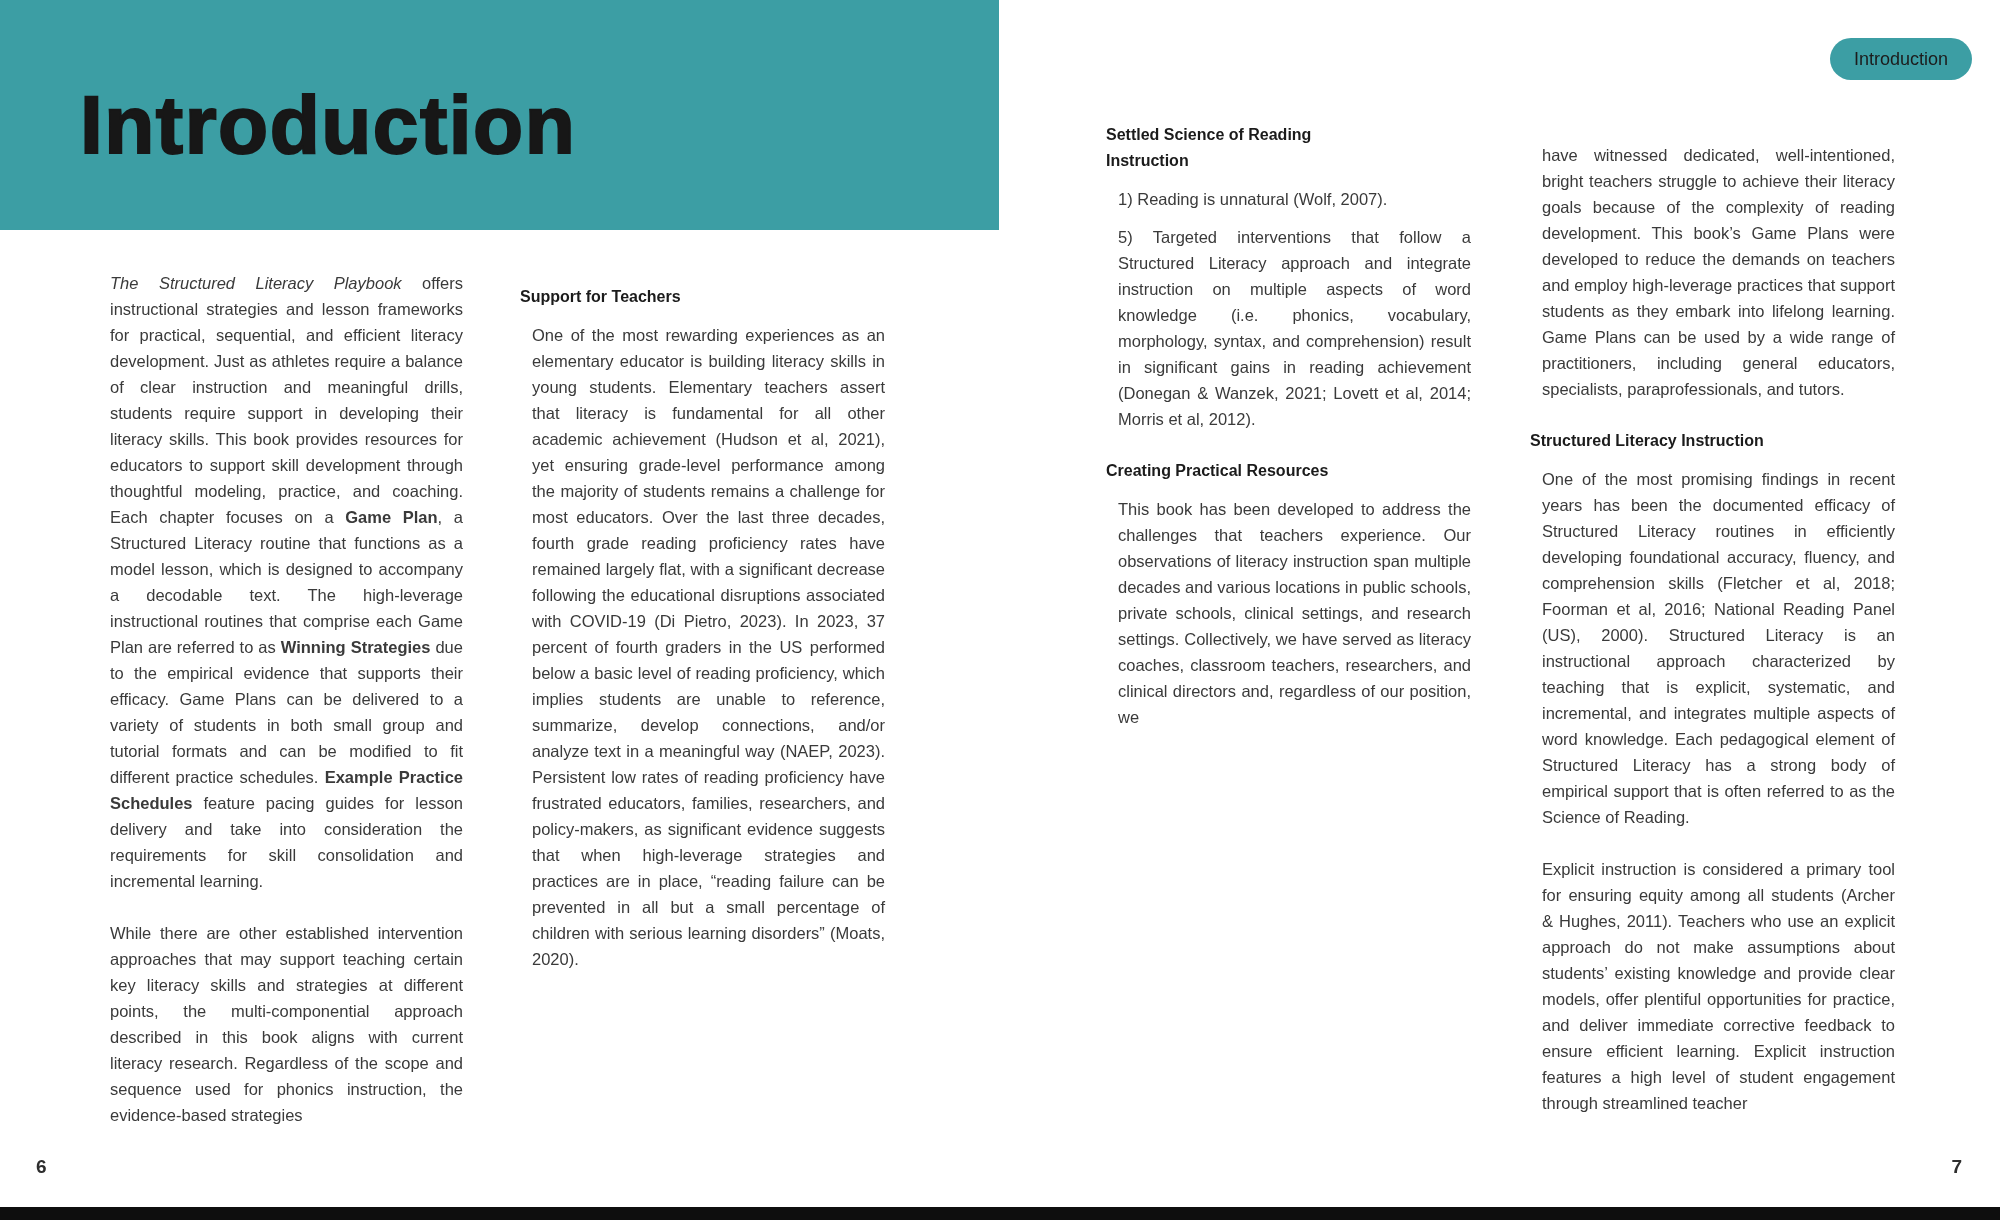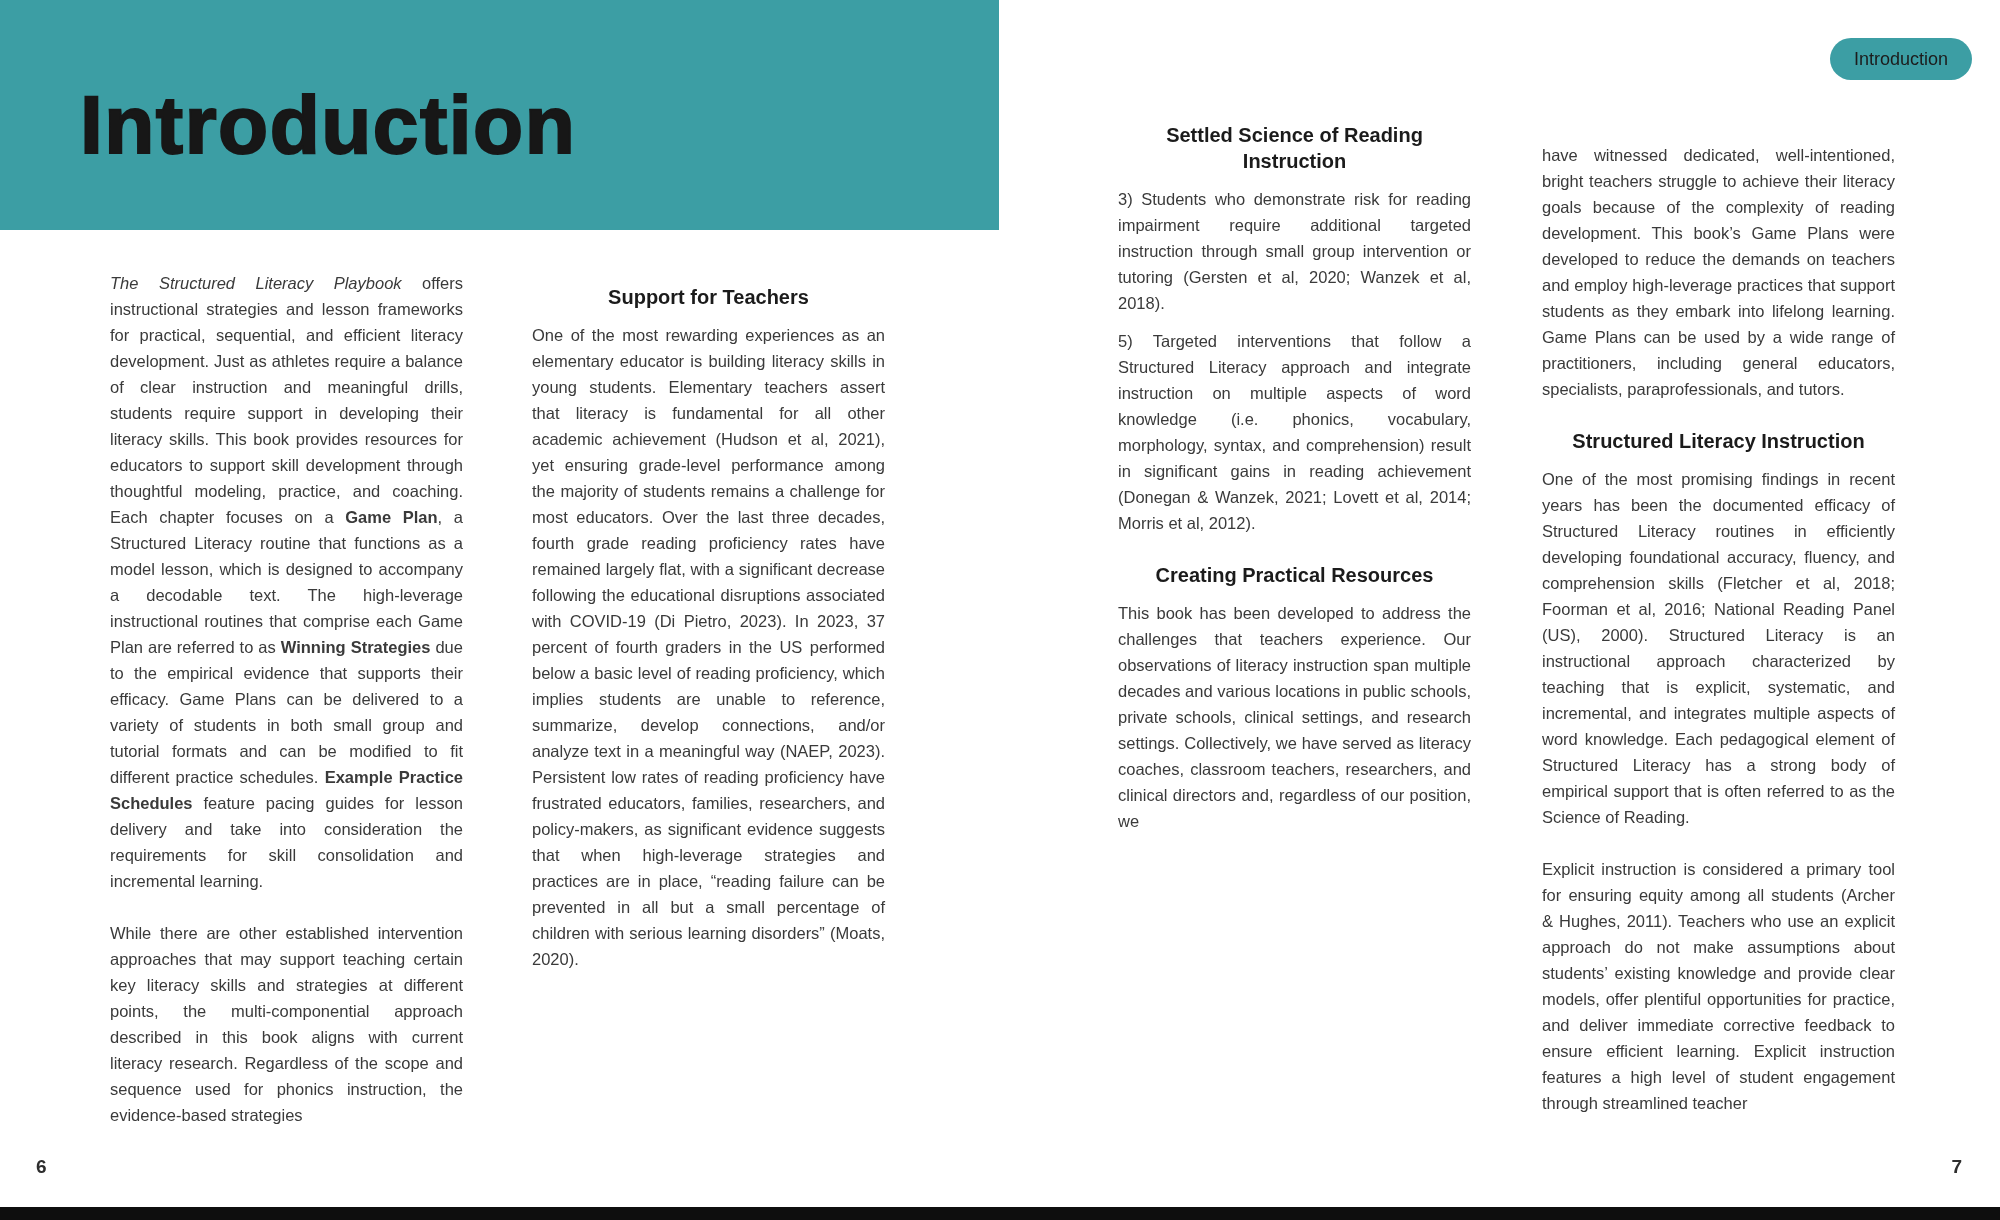--- a/index.html
+++ b/index.html
@@ -45,26 +45,26 @@
     font-size: 16.5px;
     line-height: 26px;
   }
   .col-1 { left: 98px;   top: 258px; }
   .col-2 { left: 520px;  top: 258px; }
   .col-3 { left: 1106px; top: 122px; }
   .col-4 { left: 1530px; top: 130px; }
   .body-para { margin: 12px; }
   .col-heading {
     margin: 0 0 4px 0;
-    font-size: 20px;
+    font-size: 16px;
     line-height: 26px;
     font-weight: bold;
     color: #1b1b1b;
     white-space: pre-line;
-    text-align: center;
+    text-align: left;
   }
   .gap { margin-top: 26px; }
   .page-number {
     position: absolute;
     bottom: 42px;
     font-size: 19px;
     font-weight: bold;
     color: #2e2e2e;
   }
   .page-number-left  { left: 36px; }
@@ -91,21 +91,21 @@
       <p class="body-para"><span style="font-style: italic;">The Structured Literacy Playbook</span><span> offers instructional strategies and lesson frameworks for practical, sequential, and efficient literacy development. Just as athletes require a balance of clear instruction and meaningful drills, students require support in developing their literacy skills. This book provides resources for educators to support skill development through thoughtful modeling, practice, and coaching. Each chapter focuses on a </span><span style="font-weight: bold;">Game Plan</span><span>, a Structured Literacy routine that functions as a model lesson, which is designed to accompany a decodable text. The high-leverage instructional routines that comprise each Game Plan are referred to as </span><span style="font-weight: bold;">Winning Strategies</span><span> due to the empirical evidence that supports their efficacy. Game Plans can be delivered to a variety of students in both small group and tutorial formats and can be modified to fit different practice schedules. </span><span style="font-weight: bold;">Example Practice Schedules</span><span> feature pacing guides for lesson delivery and take into consideration the requirements for skill consolidation and incremental learning.</span></p>
       <p class="body-para gap"><span>While there are other established intervention approaches that may support teaching certain key literacy skills and strategies at different points, the multi-componential approach described in this book aligns with current literacy research. Regardless of the scope and sequence used for phonics instruction, the evidence-based strategies</span></p>
     </div>
   <div class="column col-2">
       <h3 class="col-heading gap"><span>Support for Teachers</span></h3>
       <p class="body-para"><span>One of the most rewarding experiences as an elementary educator is building literacy skills in young students. Elementary teachers assert that literacy is fundamental for all other academic achievement (Hudson et al, 2021), yet ensuring grade-level performance among the majority of students remains a challenge for most educators. Over the last three decades, fourth grade reading proficiency rates have remained largely flat, with a significant decrease following the educational disruptions associated with COVID-19 (Di Pietro, 2023). In 2023, 37 percent of fourth graders in the US performed below a basic level of reading proficiency, which implies students are unable to reference, summarize, develop connections, and/or analyze text in a meaningful way (NAEP, 2023). Persistent low rates of reading proficiency have frustrated educators, families, researchers, and policy-makers, as significant evidence suggests that when high-leverage strategies and practices are in place, “reading failure can be prevented in all but a small percentage of children with serious learning disorders” (Moats, 2020).</span></p>
     </div>
   <div class="column col-3">
       <h3 class="col-heading"><span>Settled Science of Reading
 Instruction</span></h3>
-      <p class="body-para"><span>3) Students who demonstrate risk for reading impairment require additional targeted instruction through small group intervention or tutoring (Gersten et al, 2020; Wanzek et al, 2018).</span></p>
+      <p class="body-para"><span>1) Reading is unnatural (Wolf, 2007).</span></p>
       <p class="body-para"><span>5) Targeted interventions that follow a Structured Literacy approach and integrate instruction on multiple aspects of word knowledge (i.e. phonics, vocabulary, morphology, syntax, and comprehension) result in significant gains in reading achievement (Donegan &amp; Wanzek, 2021; Lovett et al, 2014; Morris et al, 2012).</span></p>
       <h3 class="col-heading gap"><span>Creating Practical Resources</span></h3>
       <p class="body-para"><span>This book has been developed to address the challenges that teachers experience. Our observations of literacy instruction span multiple decades and various locations in public schools, private schools, clinical settings, and research settings. Collectively, we have served as literacy coaches, classroom teachers, researchers, and clinical directors and, regardless of our position, we</span></p>
     </div>
   <div class="column col-4">
       <p class="body-para"><span>have witnessed dedicated, well-intentioned, bright teachers struggle to achieve their literacy goals because of the complexity of reading development. This book’s Game Plans were developed to reduce the demands on teachers and employ high-leverage practices that support students as they embark into lifelong learning. Game Plans can be used by a wide range of practitioners, including general educators, specialists, paraprofessionals, and tutors.</span></p>
       <h3 class="col-heading gap"><span>Structured Literacy Instruction</span></h3>
       <p class="body-para"><span>One of the most promising findings in recent years has been the documented efficacy of Structured Literacy routines in efficiently developing foundational accuracy, fluency, and comprehension skills (Fletcher et al, 2018; Foorman et al, 2016; National Reading Panel (US), 2000). Structured Literacy is an instructional approach characterized by teaching that is explicit, systematic, and incremental, and integrates multiple aspects of word knowledge. Each pedagogical element of Structured Literacy has a strong body of empirical support that is often referred to as the Science of Reading.</span></p>
       <p class="body-para gap"><span>Explicit instruction is considered a primary tool for ensuring equity among all students (Archer &amp; Hughes, 2011). Teachers who use an explicit approach do not make assumptions about students’ existing knowledge and provide clear models, offer plentiful opportunities for practice, and deliver immediate corrective feedback to ensure efficient learning. Explicit instruction features a high level of student engagement through streamlined teacher</span></p>
     </div>

